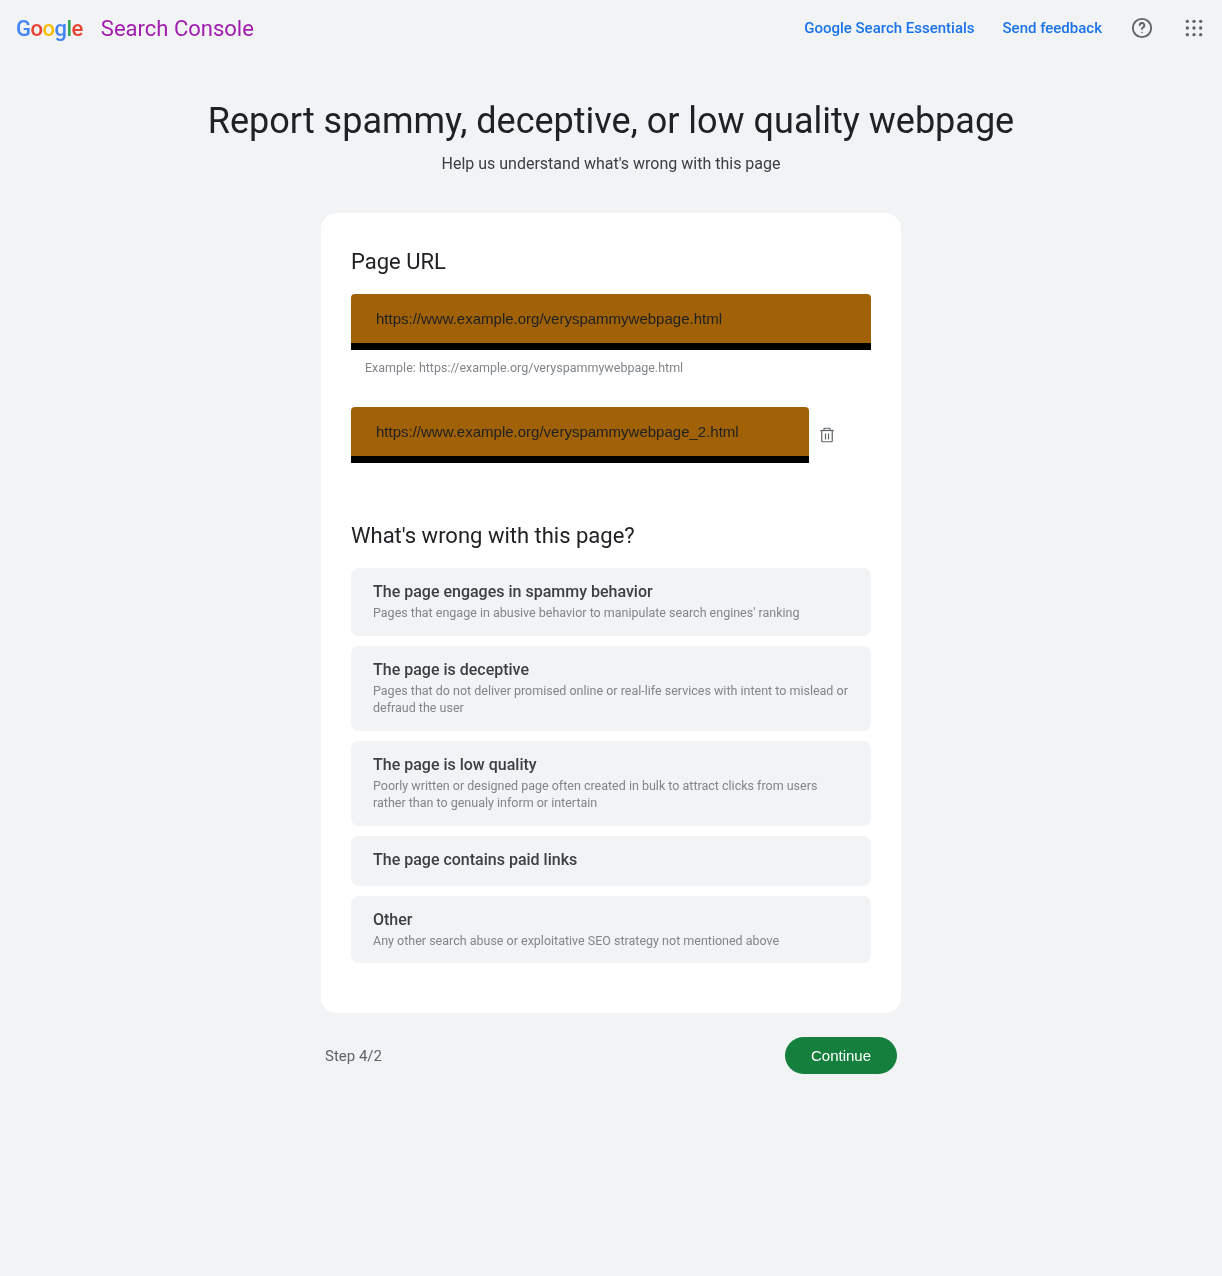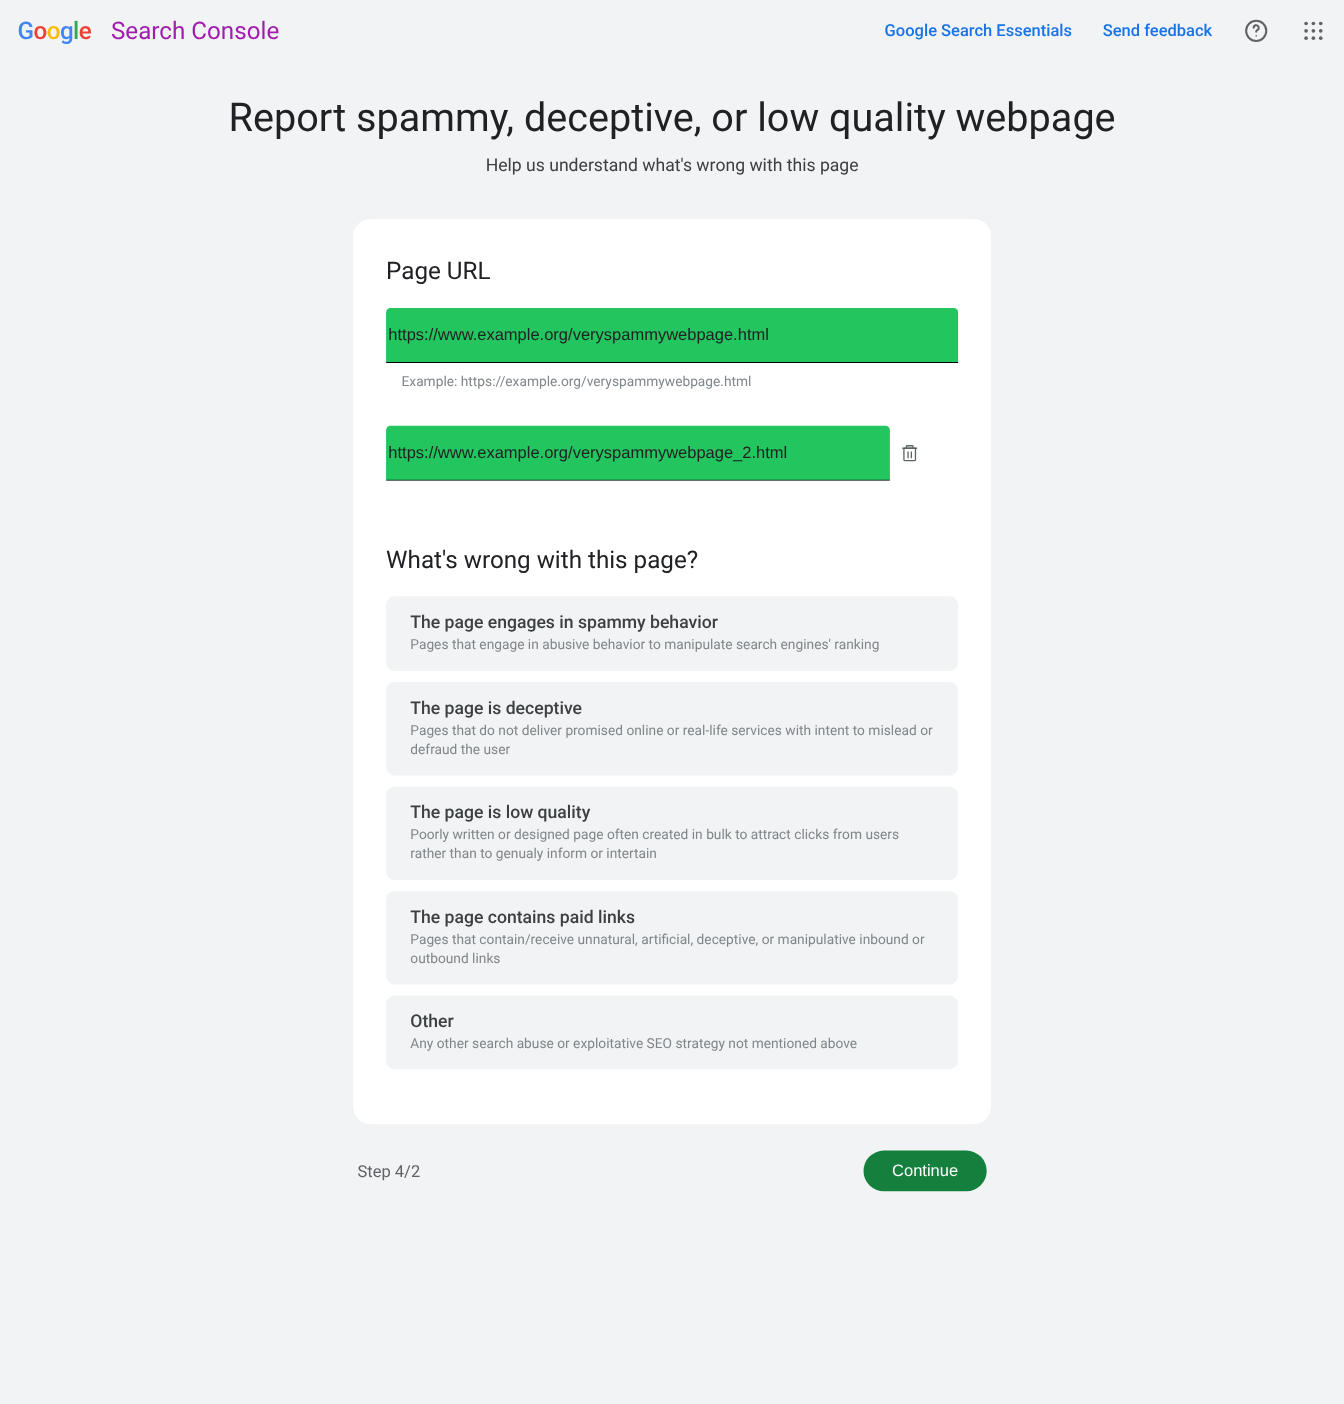--- a/index.html
+++ b/index.html
@@ -62,21 +62,21 @@
   .main {
     max-width: 880px;
     margin: 0 auto;
     padding: 20px 16px 40px;
   }
   .page-title {
     text-align: center;
     font-size: 36px;
     font-weight: 400;
     color: #202124;
-    margin-top: 10px;
+    margin-top: 24px;
   }
   .page-subtitle {
     text-align: center;
     font-size: 16px;
     color: #3c4043;
     margin-top: 12px;
     margin-bottom: 40px;
   }
   .card {
     background: #fff;
@@ -89,25 +89,25 @@
     font-size: 22px;
     font-weight: 400;
     color: #202124;
     margin-bottom: 20px;
   }
   .url-input-wrap {
     margin-bottom: 4px;
   }
   .url-input {
     width: 100%;
-    background: #22c55e;
+    background: #a16207;
     border: none;
-    border-bottom: 1px solid #000000;
+    border-bottom: 7px solid #000000;
     border-radius: 4px 4px 0 0;
-    padding: 16px 2px;
+    padding: 16px 25px;
     font-size: 15px;
     color: #202124;
     outline: none;
   }
   .helper-text {
     font-size: 12.5px;
     color: #80868b;
     padding: 6px 14px 0;
   }
   .url-row {
@@ -271,21 +271,20 @@
           <div class="option">
             <div class="option-title">The page is deceptive</div>
             <div class="option-desc">Pages that do not deliver promised online or real-life services with intent to mislead or defraud the user</div>
           </div>
           <div class="option">
             <div class="option-title">The page is low quality</div>
             <div class="option-desc">Poorly written or designed page often created in bulk to attract clicks from users rather than to genualy inform or intertain</div>
           </div>
           <div class="option">
             <div class="option-title">The page contains paid links</div>
-            <div class="option-desc">Pages that contain/receive unnatural, artificial, deceptive, or manipulative inbound or outbound links</div>
           </div>
           <div class="option">
             <div class="option-title">Other</div>
             <div class="option-desc">Any other search abuse or exploitative SEO strategy not mentioned above</div>
           </div>
         </div>
     </div>
   </div>
 
   <div class="footer">

